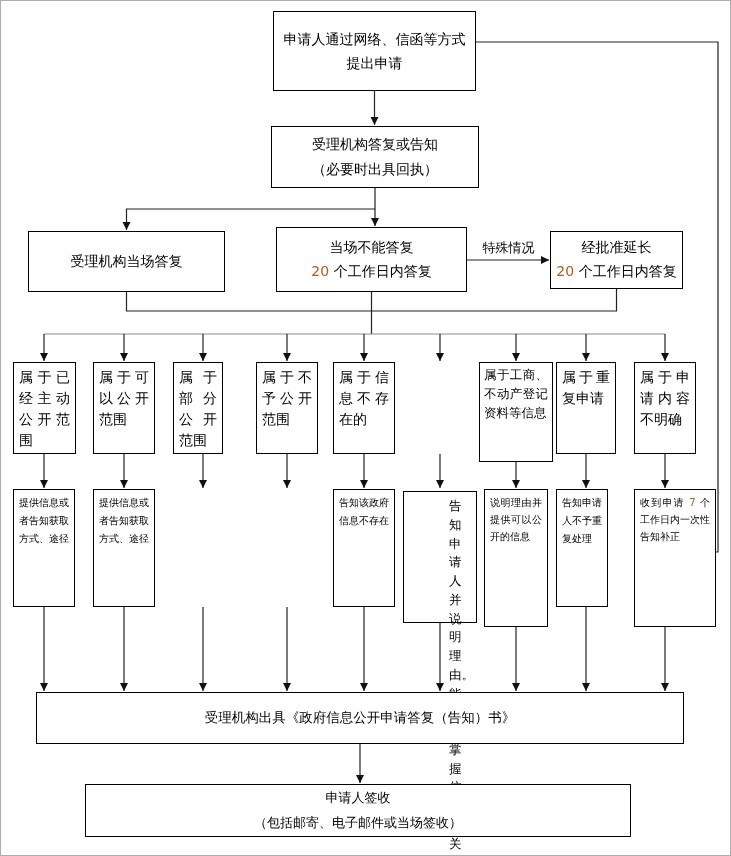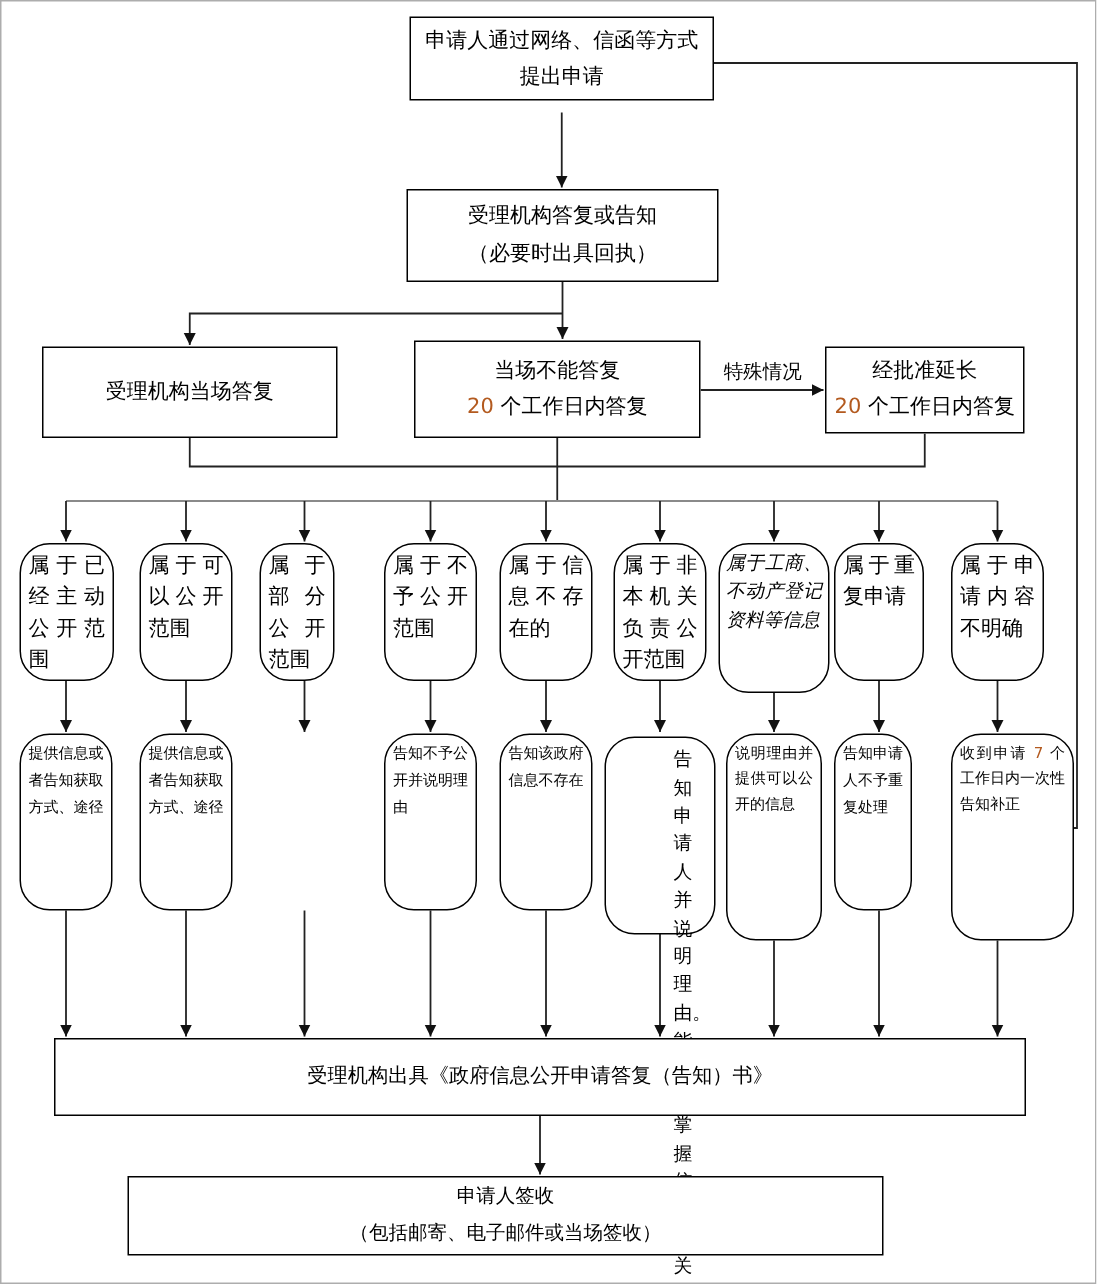--- a/index.html
+++ b/index.html
@@ -10,21 +10,21 @@
   }
   #wires{position:absolute;left:0;top:0;width:731px;height:856px;}
   .box{
     position:absolute;border:1px solid #000;background:#fff;box-sizing:border-box;
     display:flex;flex-direction:column;align-items:center;justify-content:center;
     text-align:center;font-size:14px;line-height:1.8;
   }
   .pre{white-space:pre-line;}
   .cat,.act{
     display:block;text-align:justify;word-break:break-all;
-    padding:4px 5px;justify-content:flex-start;border-radius:20px;
+    padding:4px 5px;justify-content:flex-start;
   }
   .cat{font-size:14px;line-height:1.5;}
   .act{font-size:10px;line-height:1.8;}
   .act.tight{font-size:12.5px;line-height:1.5;padding:5px 4px;}
   .act.mid{line-height:1.7;}
   .cat.small{font-size:12.5px;padding:3px 4px;}
   .num{color:#b35a1f;}
   .floatlabel{
     position:absolute;font-size:13px;text-align:center;background:transparent;
   }
@@ -85,21 +85,21 @@
       <path d="M363,606 V690" marker-end="url(#arr)"></path>
       <path d="M439,620 V690" marker-end="url(#arr)"></path>
       <path d="M515,626 V690" marker-end="url(#arr)"></path>
       <path d="M585,606 V690" marker-end="url(#arr)"></path>
       <path d="M664,626 V690" marker-end="url(#arr)"></path>
 
       <path d="M359,743 V782" marker-end="url(#arr)"></path>
     </g>
   </svg>
 
-  <div class="box pre" style="left:272px;top:10px;width:203px;height:56px;line-height:1.75;">申请人通过网络、信函等方式
+  <div class="box pre" style="left:272px;top:10px;width:203px;height:80px;line-height:1.75;">申请人通过网络、信函等方式
 提出申请</div>
 
   <div class="box pre" style="left:270px;top:125px;width:208px;height:62px;text-align:center;">受理机构答复或告知
 （必要时出具回执）</div>
 
   <div class="box" style="left:27px;top:230px;width:197px;height:61px;">受理机构当场答复</div>
 
   <div class="box" style="left:275px;top:226px;width:191px;height:65px;line-height:1.7;">
     <div>当场不能答复</div>
     <div><span class="num" style="color: rgb(179, 90, 31);">20</span><span> 个工作日内答复</span></div>
@@ -110,32 +110,30 @@
   <div class="box" style="left:549px;top:230px;width:133px;height:58px;line-height:1.7;">
     <div>经批准延长</div>
     <div><span class="num" style="color: rgb(179, 90, 31);">20</span><span> 个工作日内答复</span></div>
   </div>
 
   <div class="box cat" style="left:12px;top:361px;width:63px;height:92px;">属于已经主动公开范围</div>
   <div class="box cat" style="left:92px;top:361px;width:62px;height:92px;">属于可以公开范围</div>
   <div class="box cat" style="left:172px;top:361px;width:50px;height:92px;">属于部分公开范围</div>
   <div class="box cat" style="left:255px;top:361px;width:62px;height:92px;">属于不予公开范围</div>
   <div class="box cat" style="left:332px;top:361px;width:62px;height:92px;">属于信息不存在的</div>
-  <div class="box cat" style="left:408px;top:361px;width:62px;height:92px;">属于非本机关负责公开范围</div>
-  <div class="box cat small" style="left:478px;top:361px;width:74px;height:100px;font-style:italic;">属于工商、不动产登记资料等信息</div>
+  <div class="box cat small" style="left:478px;top:361px;width:74px;height:100px;">属于工商、不动产登记资料等信息</div>
   <div class="box cat" style="left:555px;top:361px;width:60px;height:92px;">属于重复申请</div>
   <div class="box cat" style="left:633px;top:361px;width:62px;height:92px;">属于申请内容不明确</div>
 
   <div class="box act" style="left:12px;top:488px;width:62px;height:118px;">提供信息或者告知获取方式、途径</div>
   <div class="box act" style="left:92px;top:488px;width:62px;height:118px;">提供信息或者告知获取方式、途径</div>
-  <div class="box act" style="left:255px;top:488px;width:62px;height:118px;">告知不予公开并说明理由</div>
   <div class="box act" style="left:332px;top:488px;width:62px;height:118px;">告知该政府信息不存在</div>
   <div class="box act tight" style="left:402px;top:490px;width:74px;height:132px;padding-left:45px;">告知申请人并说明理由。能确认掌握信息机关的告知名称、联系方式</div>
   <div class="box act mid" style="left:483px;top:488px;width:64px;height:138px;">说明理由并提供可以公开的信息</div>
   <div class="box act" style="left:555px;top:488px;width:52px;height:118px;">告知申请人不予重复处理</div>
   <div class="box act mid" style="left:633px;top:488px;width:82px;height:138px;"><span>收到申请 </span><span class="num" style="color: rgb(179, 90, 31);">7</span><span> 个工作日内一次性告知补正</span></div>
 
   <div class="box wide" style="left:35px;top:691px;width:648px;height:52px;">受理机构出具《政府信息公开申请答复（告知）书》</div>
 
-  <div class="box pre final" style="left:84px;top:783px;width:504px;height:53px;">申请人签收
+  <div class="box pre final" style="left:84px;top:783px;width:546px;height:53px;font-family:Liberation Serif, serif;">申请人签收
 （包括邮寄、电子邮件或当场签收）</div>
 
 </div>
 
 </body></html>

